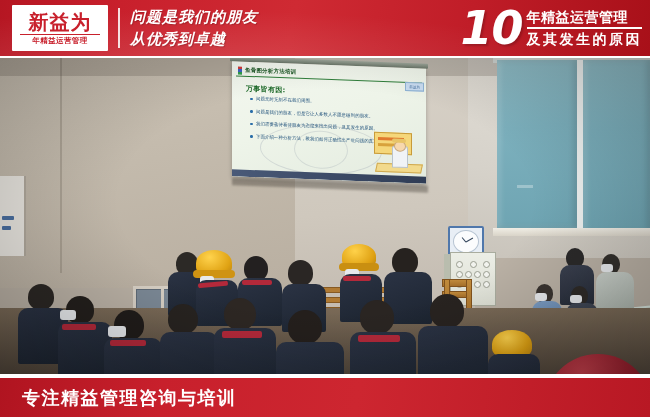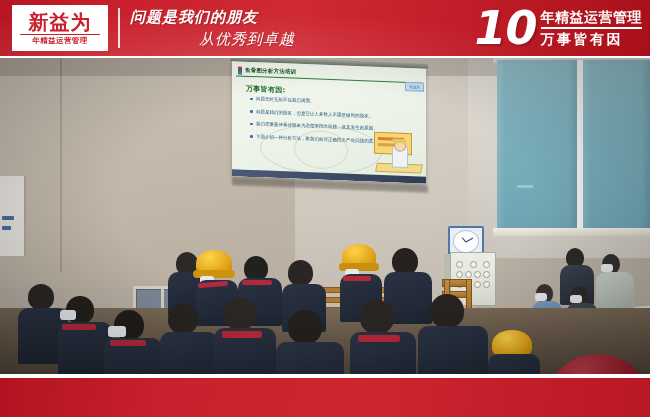--- a/index.html
+++ b/index.html
@@ -15,22 +15,22 @@
   .logo-box{position:absolute;left:12px;top:5px;width:96px;height:46px;background:#ffffff;
     border-radius:1px;display:flex;flex-direction:column;align-items:center;justify-content:center;z-index:3;}
   .logo-main{font-family:"DejaVu Sans","Liberation Sans",sans-serif;font-weight:bold;font-size:20px;
     color:#c8202c;letter-spacing:1px;line-height:22px;white-space:nowrap;}
   .logo-rule{width:80px;height:1px;background:#c8202c;margin:1px 0 1px 0;}
   .logo-sub{font-size:7.5px;font-weight:bold;color:#c8202c;letter-spacing:.4px;line-height:9px;white-space:nowrap;}
   .divider{position:absolute;left:118px;top:8px;width:2px;height:40px;background:rgba(255,255,255,.85);z-index:3;}
   .slogan{position:absolute;left:130px;top:6px;width:240px;height:46px;z-index:3;color:#fff;}
   .slogan-l1{font-size:15px;font-weight:bold;font-style:italic;line-height:22px;letter-spacing:1px;
     text-shadow:1px 1px 1px rgba(0,0,0,.18);}
-  .slogan-l2{font-size:15px;font-weight:normal;font-style:italic;line-height:22px;letter-spacing:1px;
-    text-align:center;padding-right:6px;text-shadow:1px 1px 1px rgba(0,0,0,.18);}
+  .slogan-l2{font-size:15px;font-weight:bold;font-style:italic;line-height:22px;letter-spacing:1px;
+    text-align:left;padding-right:6px;text-shadow:1px 1px 1px rgba(0,0,0,.18);}
   .years{position:absolute;right:8px;top:2px;height:52px;display:flex;align-items:center;z-index:3;}
   .years-num{font-size:46px;font-weight:bold;font-style:italic;color:#fff;line-height:46px;
     letter-spacing:-1px;text-shadow:2px 2px 2px rgba(0,0,0,.18);padding-right:4px;}
   .years-txt{display:flex;flex-direction:column;justify-content:center;color:#fff;}
   .years-t1{font-size:14px;font-weight:bold;line-height:18px;letter-spacing:.5px;white-space:nowrap;}
   .years-hr{height:1.5px;background:#fff;margin:1px 0;}
   .years-t2{font-size:14px;font-weight:bold;line-height:18px;letter-spacing:2.5px;white-space:nowrap;}
 
   
   .photo{position:absolute;left:0;top:58px;width:650px;height:318px;overflow:hidden;background:#b9b0a4;}
@@ -187,21 +187,21 @@
     <div class="slogan">
       <div class="slogan-l1">问题是我们的朋友</div>
       <div class="slogan-l2">从优秀到卓越</div>
     </div>
 
     <div class="years">
       <div class="years-num">10</div>
       <div class="years-txt">
         <div class="years-t1">年精益运营管理</div>
         <div class="years-hr"></div>
-        <div class="years-t2">万事皆有因</div>
+        <div class="years-t2">及其发生的原因</div>
       </div>
     </div>
   </div>
 
   <div class="photo">
 
     <div class="wall-left"></div>
     <div class="wall-seam"></div>
     <div class="wall-back"></div>
     <div class="wall-right"></div>
@@ -424,15 +424,16 @@
     </div>
 
     <div class="redhat"></div>
 
     <div class="vig"></div>
   </div>
 
   <div class="gap-white"></div>
 
   <div class="footer">
+    <div class="f-left">专注精益管理咨询与培训</div>
   </div>
 
 </div>
 
 </body></html>

